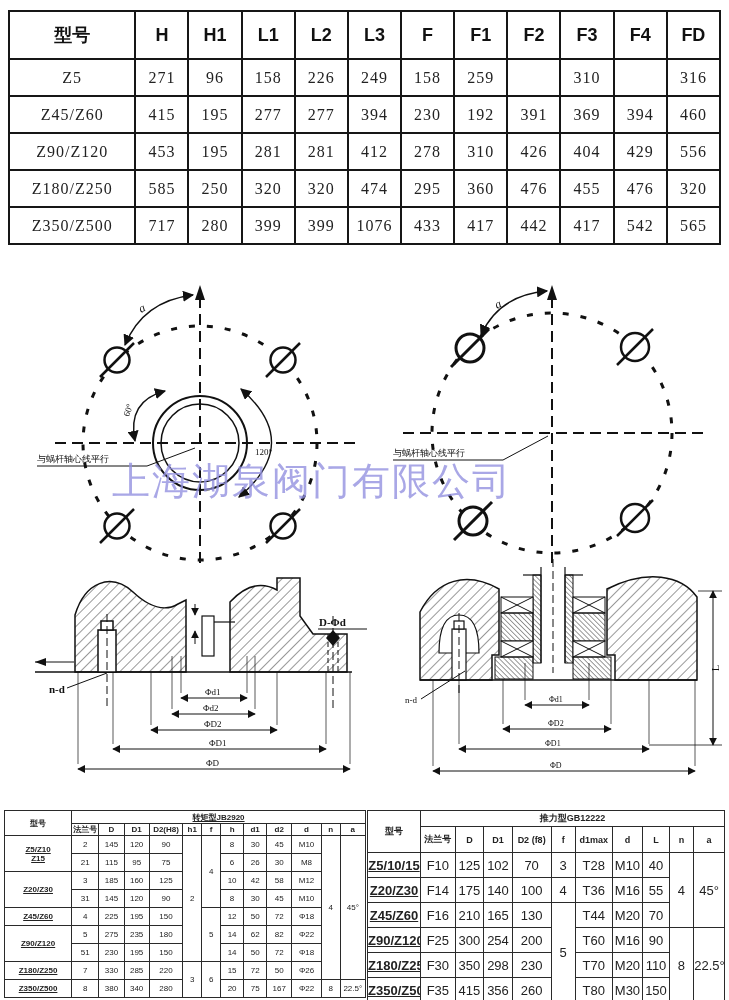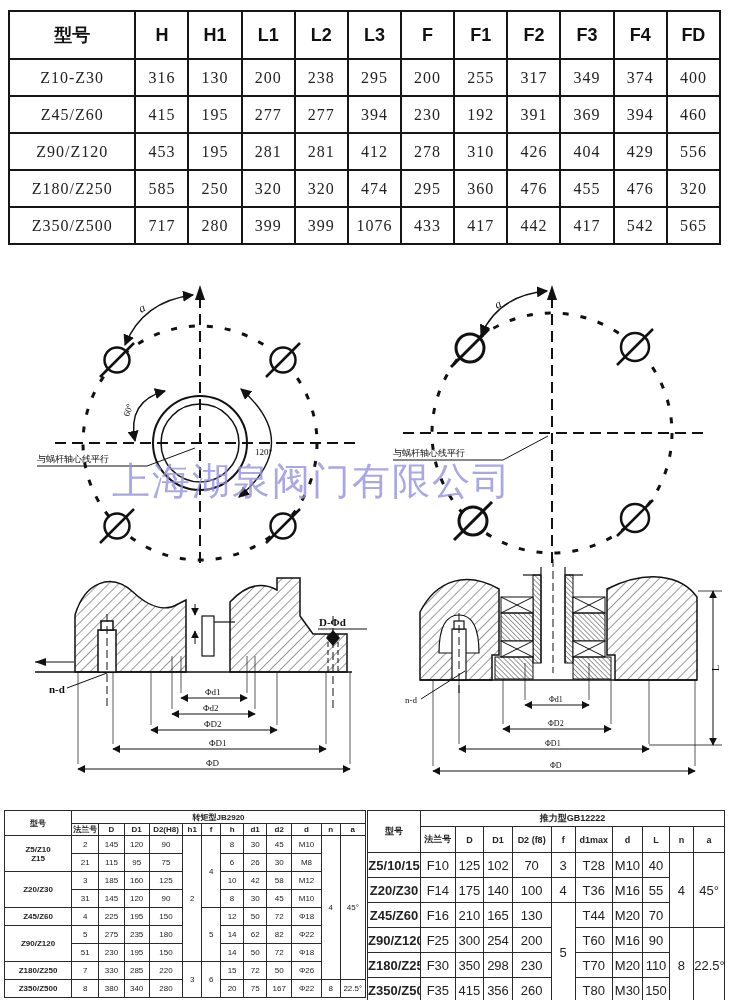--- a/index.html
+++ b/index.html
@@ -12,21 +12,21 @@
   .toptable th{font:bold 18px "Liberation Sans",sans-serif;height:46px;color:#111;}
   .toptable td{font:16px "Liberation Serif",serif;height:35px;color:#222;letter-spacing:1px;}
   
   .smalltable{border-collapse:collapse;table-layout:fixed;color:#222;}
   .smalltable th,.smalltable td{border:1px solid #2a2a2a;text-align:center;vertical-align:middle;
       padding:0;overflow:hidden;font-family:"Liberation Sans",sans-serif;}
   .tq th{font-size:8px;font-weight:bold;}
   .tq td{font-size:8px;height:17px;}
   .th2 th{font-size:9px;font-weight:bold;}
   .th2 td{font-size:13px;height:24px;}
-  .modelcell{white-space:pre-line;font-weight:bold;}
+  .modelcell{white-space:pre-line;font-weight:bold;text-decoration:underline;}
   .watermark{left:112px;top:456px;font-size:38px;letter-spacing:2px;color:#9492e0;opacity:.8;
       white-space:nowrap;z-index:9;font-family:"Liberation Sans",sans-serif;}
   svg text{font-family:"Liberation Serif",serif;fill:#111;}
 </style>
 </head>
 <body>
 
 <svg width="0" height="0" class="abs">
   <defs>
     <pattern id="hatch" patternUnits="userSpaceOnUse" width="7" height="7" patternTransform="rotate(45)">
@@ -55,32 +55,32 @@
     <th>L2</th>
     <th>L3</th>
     <th>F</th>
     <th>F1</th>
     <th>F2</th>
     <th>F3</th>
     <th>F4</th>
     <th>FD</th>
   </tr>
   <tr>
-    <td>Z10-Z30</td>
+    <td>Z5</td>
+    <td>271</td>
+    <td>96</td>
+    <td>158</td>
+    <td>226</td>
+    <td>249</td>
+    <td>158</td>
+    <td>259</td>
+    <td></td>
+    <td>310</td>
+    <td></td>
     <td>316</td>
-    <td>130</td>
-    <td>200</td>
-    <td>238</td>
-    <td>295</td>
-    <td>200</td>
-    <td>255</td>
-    <td>317</td>
-    <td>349</td>
-    <td>374</td>
-    <td>400</td>
   </tr>
   <tr>
     <td>Z45/Z60</td>
     <td>415</td>
     <td>195</td>
     <td>277</td>
     <td>277</td>
     <td>394</td>
     <td>230</td>
     <td>192</td>
@@ -333,21 +333,21 @@
       <col style="width:22px">
     <col style="width:22px">
       <col style="width:24px">
       <col style="width:28px">
       <col style="width:18px">
       <col style="width:24px">
   </colgroup>
   <tbody>
       <tr>
     <th rowspan="2">型号</th>
-    <th colspan="12" style="height:12px;">转矩型JB2920</th>
+    <th colspan="12" style="height:12px;text-decoration:underline;">转矩型JB2920</th>
   </tr>
   <tr>
     <th>法兰号</th>
     <th>D</th>
     <th>D1</th>
     <th>D2(H8)</th>
     <th>h1</th>
     <th>f</th>
     <th>h</th>
     <th>d1</th>

